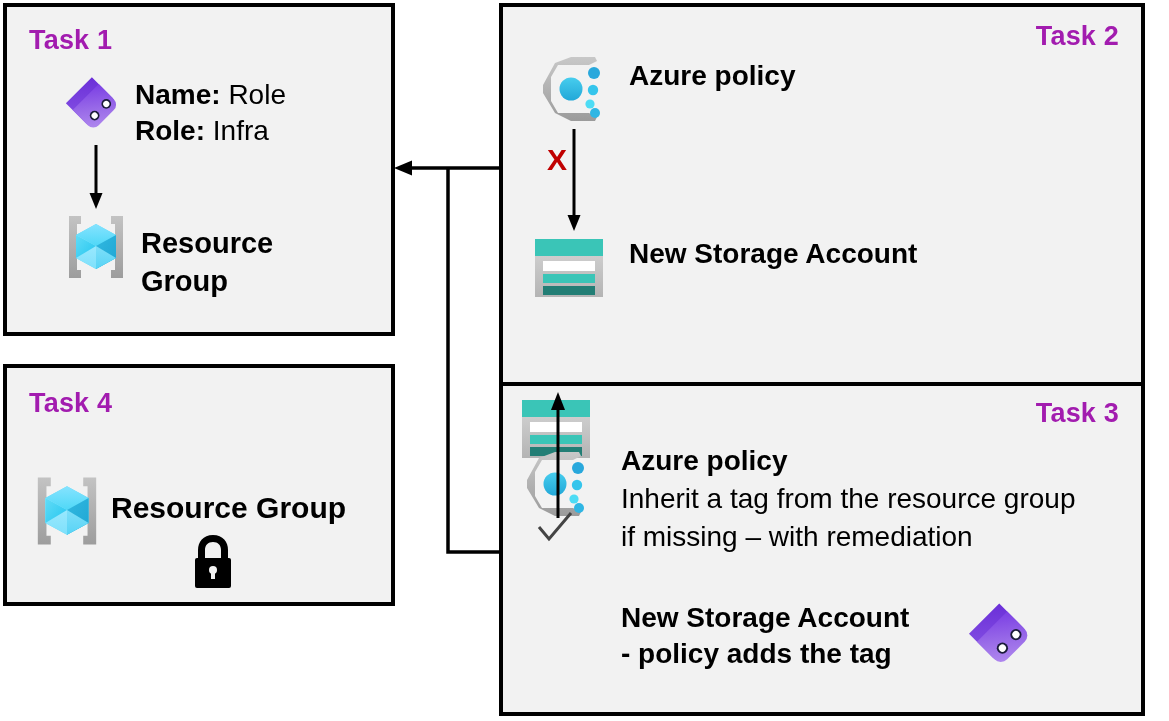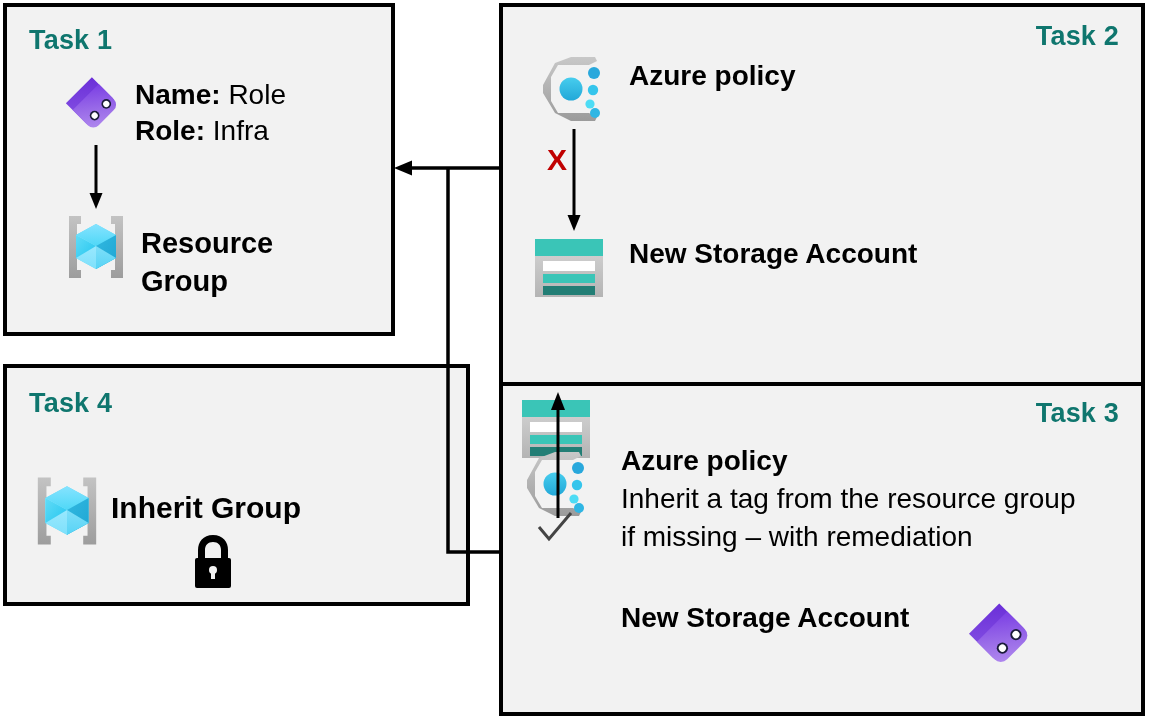--- a/index.html
+++ b/index.html
@@ -21,26 +21,26 @@
     height: 721px;
   }
   .panel {
     position: absolute;
     background: #f2f2f2;
     border: 4px solid #000000;
     box-sizing: border-box;
   }
   #panel-task1 { left: 3px;   top: 3px;   width: 392px; height: 333px; }
   #panel-task2 { left: 499px; top: 3px;   width: 646px; height: 431px; }
-  #panel-task4 { left: 3px;   top: 364px; width: 467px; height: 242px; }
+  #panel-task4 { left: 3px;   top: 364px; width: 392px; height: 242px; }
   #panel-task3 { left: 499px; top: 382px; width: 646px; height: 334px; }
 
   .task-label {
     position: absolute;
-    color: #0f766e;
+    color: #a21caf;
     font-weight: bold;
     font-size: 27px;
     letter-spacing: 0.2px;
     white-space: nowrap;
   }
   #label-task1 { left: 22px;  top: 18px; }
   #label-task4 { left: 22px;  top: 20px; }
   #label-task2 { right: 22px; top: 14px; }
   #label-task3 { right: 22px; top: 12px; }
 
@@ -239,21 +239,21 @@
         <path d="M52 6 L64 6 L64 68 L52 68 L52 60 L56 60 L56 14 L52 14 Z" fill="url(#bracketGrad)"></path>
         <polygon points="37,14 57,25 57,48 37,59 17,48 17,25" fill="#5fd9f7"></polygon>
         <polygon points="37,14 57,25 37,36 17,25" fill="url(#cubeTop)"></polygon>
         <polygon points="17,25 37,36 37,59 17,48" fill="url(#cubeBotL)"></polygon>
         <polygon points="57,25 57,48 37,59 37,36" fill="url(#cubeRight)"></polygon>
         <polygon points="17,25 37,36 17,48" fill="url(#cubeLeft)"></polygon>
         <polygon points="37,36 57,48 37,59" fill="url(#cubeBotR)"></polygon>
       </svg>
     </div>
 
-    <div class="txt rg-label" style="left:104px; top:122px; font-size:30px;">Inherit Group</div>
+    <div class="txt rg-label" style="left:104px; top:122px; font-size:30px;">Resource Group</div>
 
     <div class="icon-box" style="left:182px; top:164px; width:48px; height:58px;">
       <svg viewBox="0 0 48 58" width="48" height="58">
         <path d="M24 3 C14 3 9 10 9 18 L9 26 L16 26 L16 18 C16 13 19 10 24 10 C29 10 32 13 32 18 L32 26 L39 26 L39 18 C39 10 34 3 24 3 Z" fill="#000"></path>
         <rect x="6" y="26" width="36" height="30" rx="2" fill="#000"></rect>
         <circle cx="24" cy="38" r="4" fill="#f2f2f2"></circle>
         <rect x="22" y="38" width="4" height="9" fill="#f2f2f2"></rect>
       </svg>
     </div>
   </div>
@@ -293,20 +293,21 @@
     <div class="icon-box" style="left:32px; top:125px; width:40px; height:36px;">
       <svg viewBox="0 0 40 36" width="40" height="36">
         <polyline points="4,16 14,28 36,2" fill="none" stroke="#444" stroke-width="3"></polyline>
       </svg>
     </div>
 
     <div class="txt heading-bold" style="left:118px; top:58px;">Azure policy</div>
     <div class="txt body-reg wrapblock" style="left:118px; top:94px; width:460px;">Inherit a tag from the resource group if missing – with remediation</div>
 
     <div class="txt heading-bold" style="left:118px; top:215px;">New Storage Account</div>
+    <div class="txt heading-bold" style="left:118px; top:251px;">- policy adds the tag</div>
 
     <div class="icon-box" style="left:465px; top:215px; width:72px; height:72px;">
       <svg viewBox="0 0 64 64" width="72" height="72">
         <g transform="rotate(45 32 32)">
           <path d="M8 14 h30 a8 8 0 0 1 8 8 v22 a8 8 0 0 1 -8 8 h-30 z" fill="url(#tagGradBack)"></path>
           <path d="M18 14 h22 a8 8 0 0 1 8 8 v22 a8 8 0 0 1 -8 8 h-22 z" fill="url(#tagGrad)"></path>
           <circle cx="38" cy="23" r="5" fill="#1b1b3a"></circle>
           <circle cx="38" cy="23" r="3.2" fill="#ffffff"></circle>
           <circle cx="38" cy="40" r="5" fill="#1b1b3a"></circle>
           <circle cx="38" cy="40" r="3.2" fill="#ffffff"></circle>

